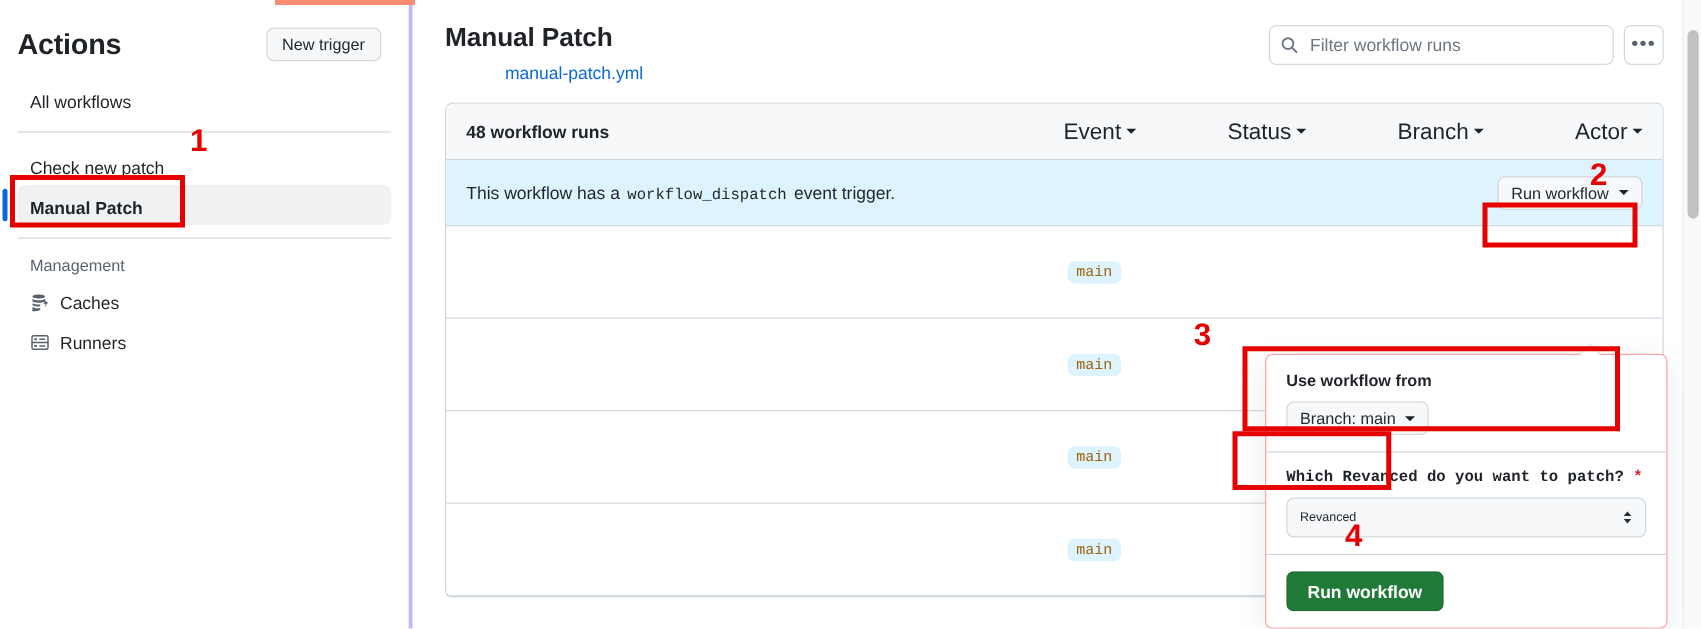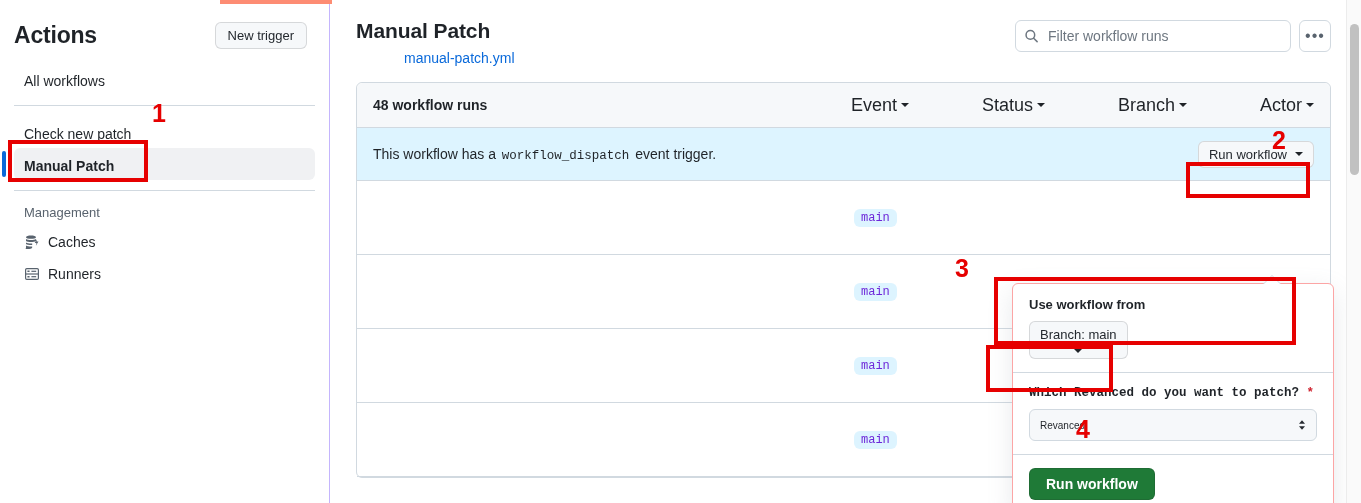--- a/index.html
+++ b/index.html
@@ -29,21 +29,21 @@
     background: #fd8c73;
     z-index: 60;
   }
 
   
   .sidebar {
     position: absolute;
     left: 0; top: 0;
     width: 330px; height: 503px;
     background: #ffffff;
-    border-right: 1px solid #c4b5fd;
+    border-right: 3px solid #c4b5fd;
     box-sizing: border-box;
   }
   .sb-head {
     display: flex;
     align-items: center;
     justify-content: space-between;
     padding: 22px 22px 0 14px;
   }
   .sb-title {
     font-size: 23px;
@@ -275,21 +275,21 @@
     align-items: center;
     position: relative;
     box-sizing: border-box;
   }
   .run-row:last-child { border-bottom: none; }
   .branch-badge {
     position: absolute;
     left: 497px;
     font-family: "Liberation Mono", monospace;
     font-size: 12px;
-    color: #6d28d9;
+    color: #a16207;
     background: #ddf4ff;
     border-radius: 6px;
     padding: 2px 7px;
     cursor: pointer;
   }
   .run-meta {
     position: absolute;
     right: 68px;
     display: flex;
     flex-direction: column;
@@ -355,21 +355,20 @@
     border-radius: 6px;
     background: #f6f8fa;
     font-size: 13px;
     color: #24292f;
     padding: 5px 10px;
     display: inline-flex;
     align-items: center;
     gap: 7px;
     cursor: pointer;
     font-family: "Liberation Sans", sans-serif;
-    flex-direction: column;
   }
   .pop-divider { height: 1px; background: #d1d9e0; }
   .field-label {
     font-family: "Liberation Mono", monospace;
     font-size: 12.5px;
     font-weight: 600;
     color: #1f2328;
     margin-bottom: 9px;
   }
   .req-star { color: #cf222e; }

